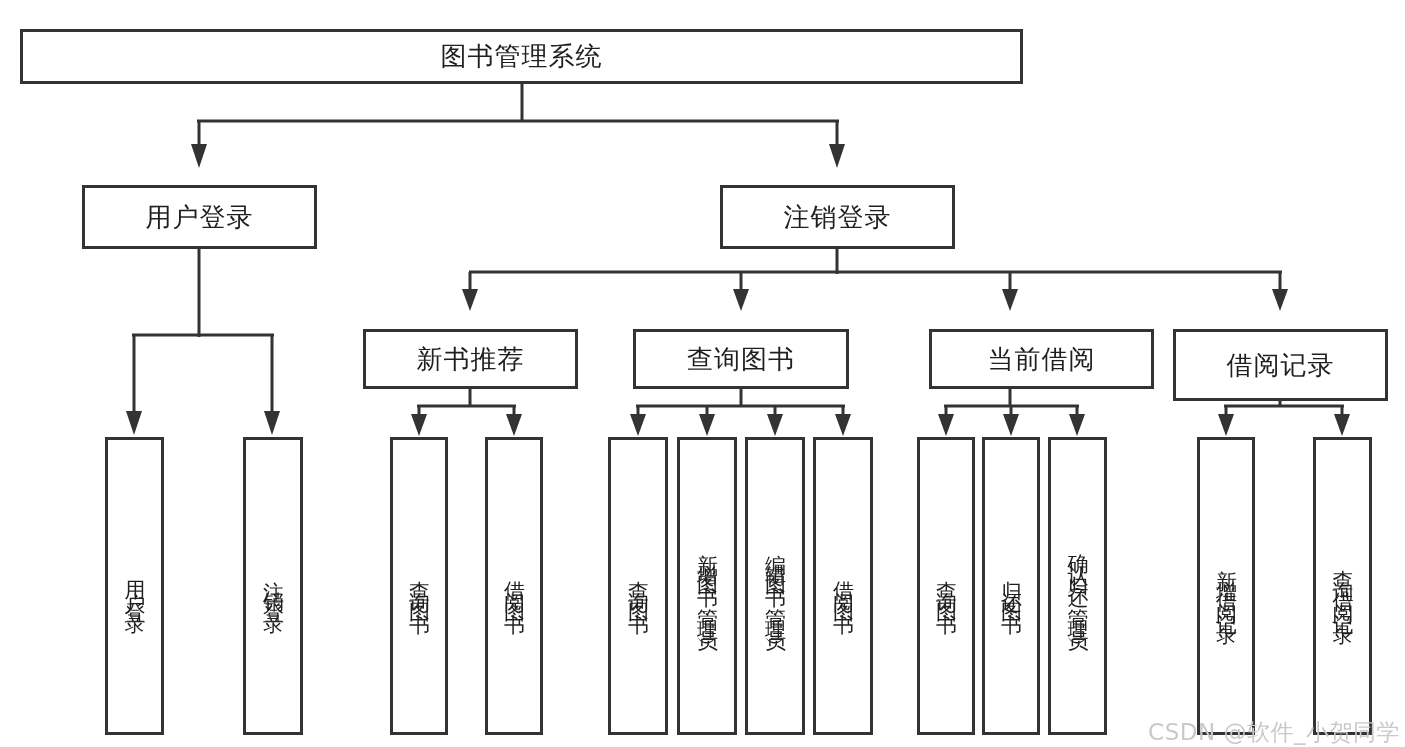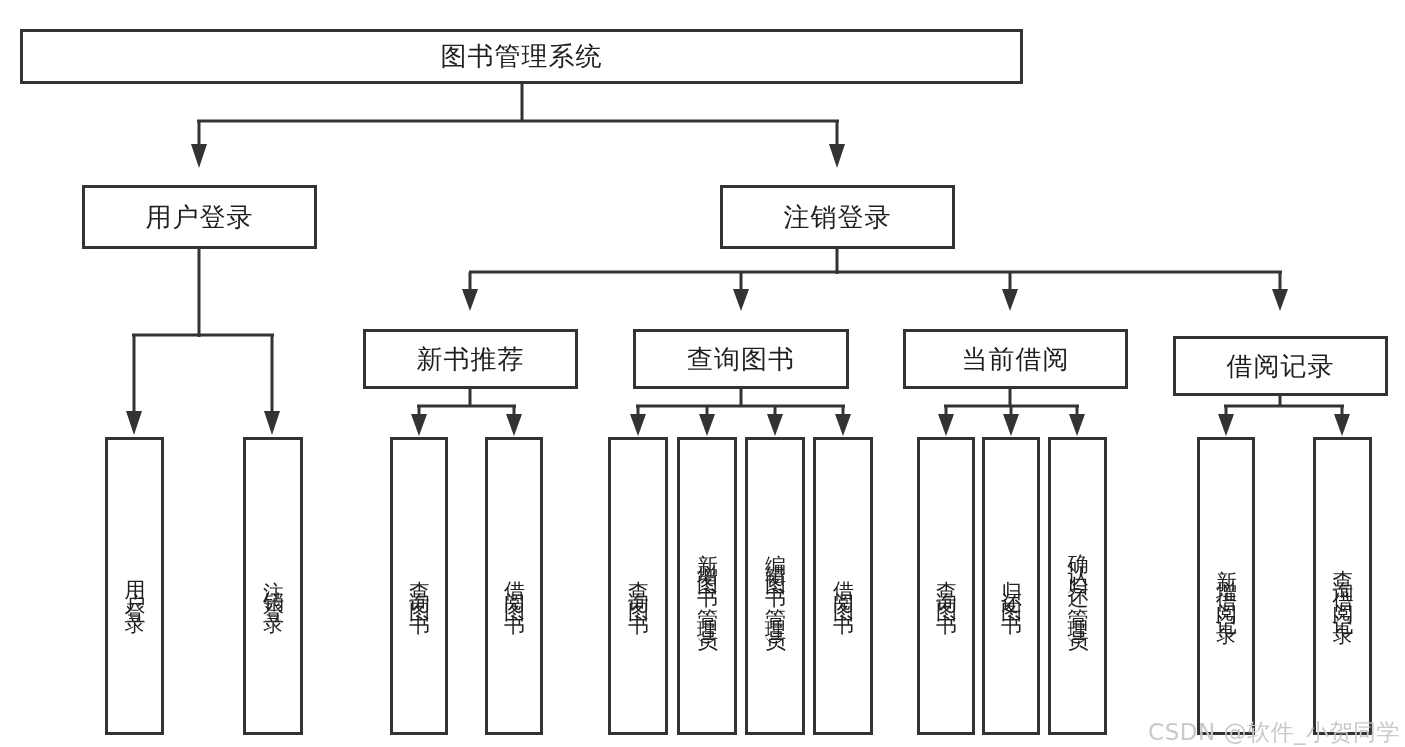--- a/index.html
+++ b/index.html
@@ -124,22 +124,22 @@
     </g>
   </svg>
 
   <div class="node hnode" style="left:20px; top:13px; width:1003px; height:55px">图书管理系统</div>
 
   <div class="node hnode" style="left:82px; top:169px; width:235px; height:64px">用户登录</div>
   <div class="node hnode" style="left:720px; top:169px; width:235px; height:64px">注销登录</div>
 
   <div class="node hnode" style="left:363px; top:313px; width:215px; height:60px">新书推荐</div>
   <div class="node hnode" style="left:633px; top:313px; width:216px; height:60px">查询图书</div>
-  <div class="node hnode" style="left:903px; top:313px; width:225px; height:60px">当前借阅</div>
-  <div class="node hnode" style="left:1173px; top:320px; width:215px; height:60px">借阅记录</div>
+  <div class="node hnode" style="left:929px; top:313px; width:225px; height:60px">当前借阅</div>
+  <div class="node hnode" style="left:1173px; top:313px; width:215px; height:72px">借阅记录</div>
 
   <div class="node vnode" style="left:105px; top:437px; width:59px; height:298px">用户登录</div>
   <div class="node vnode" style="left:243px; top:437px; width:60px; height:298px">注销登录</div>
 
   <div class="node vnode" style="left:390px; top:437px; width:58px; height:298px">查询图书</div>
   <div class="node vnode" style="left:485px; top:437px; width:58px; height:298px">借阅图书</div>
 
   <div class="node vnode" style="left:608px; top:437px; width:60px; height:298px">查询图书</div>
   <div class="node vnode" style="left:677px; top:437px; width:60px; height:298px">新增图书（管理员）</div>
   <div class="node vnode" style="left:745px; top:437px; width:60px; height:298px">编辑图书（管理员）</div>

